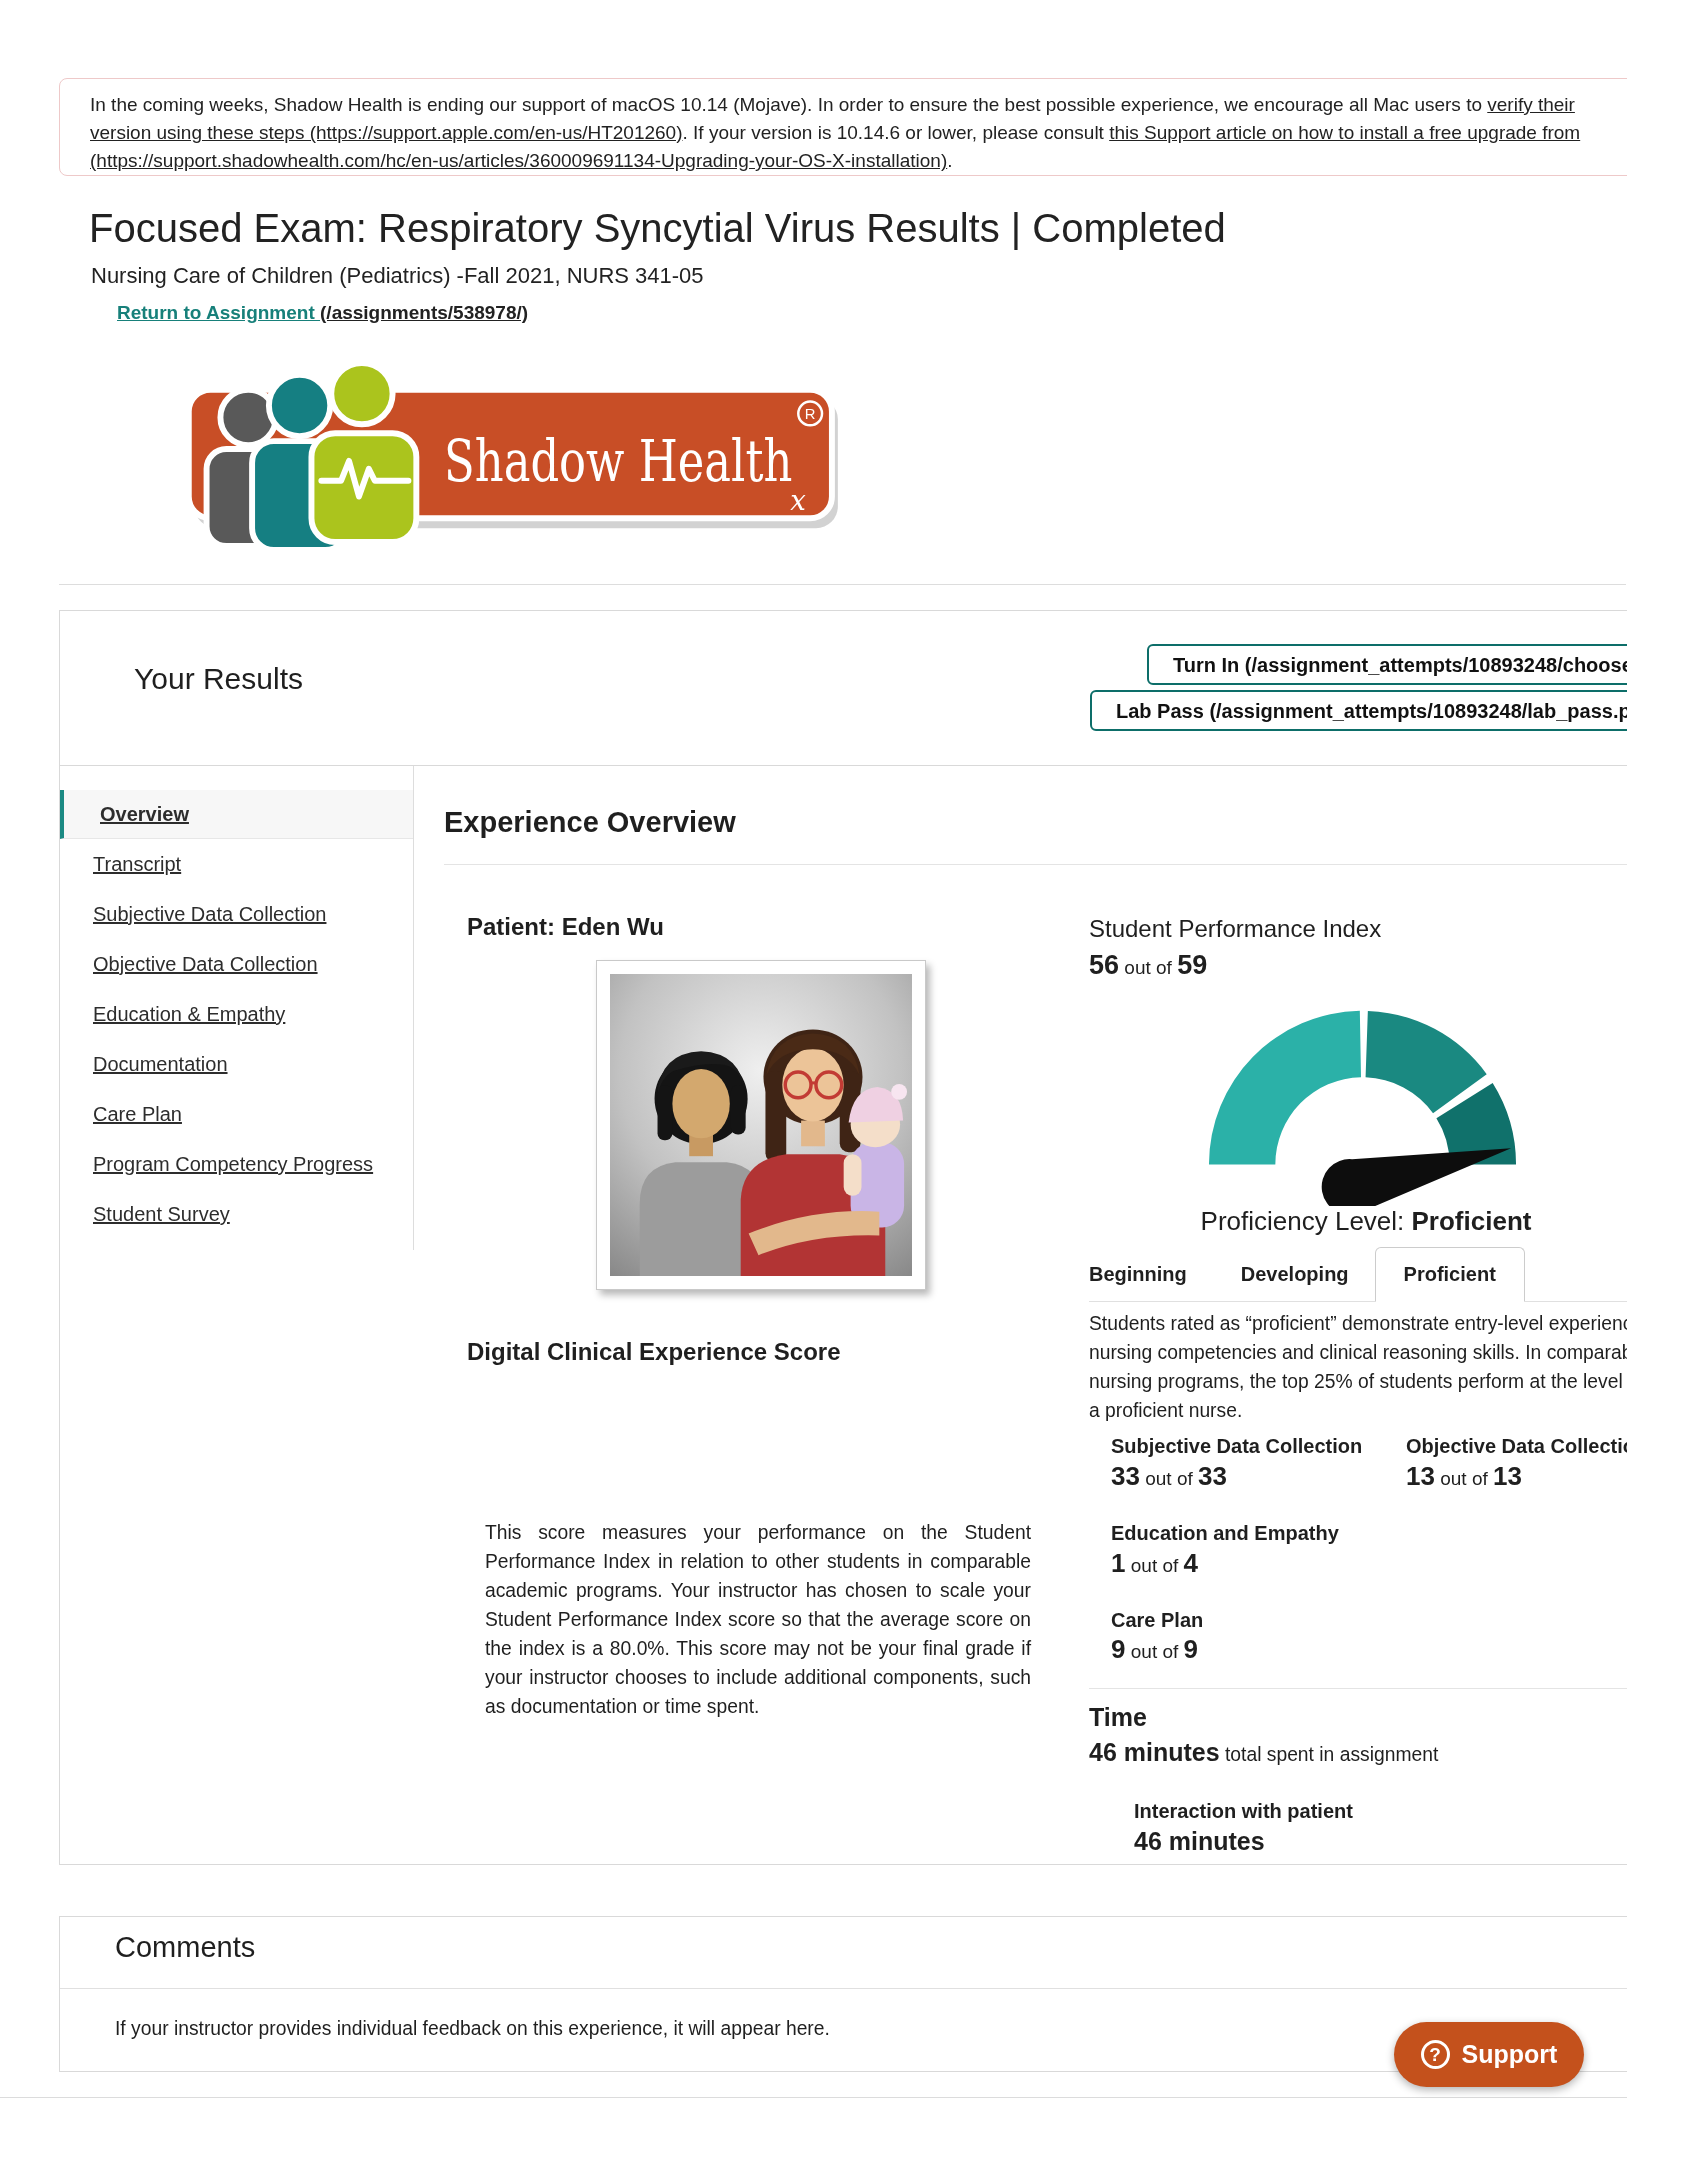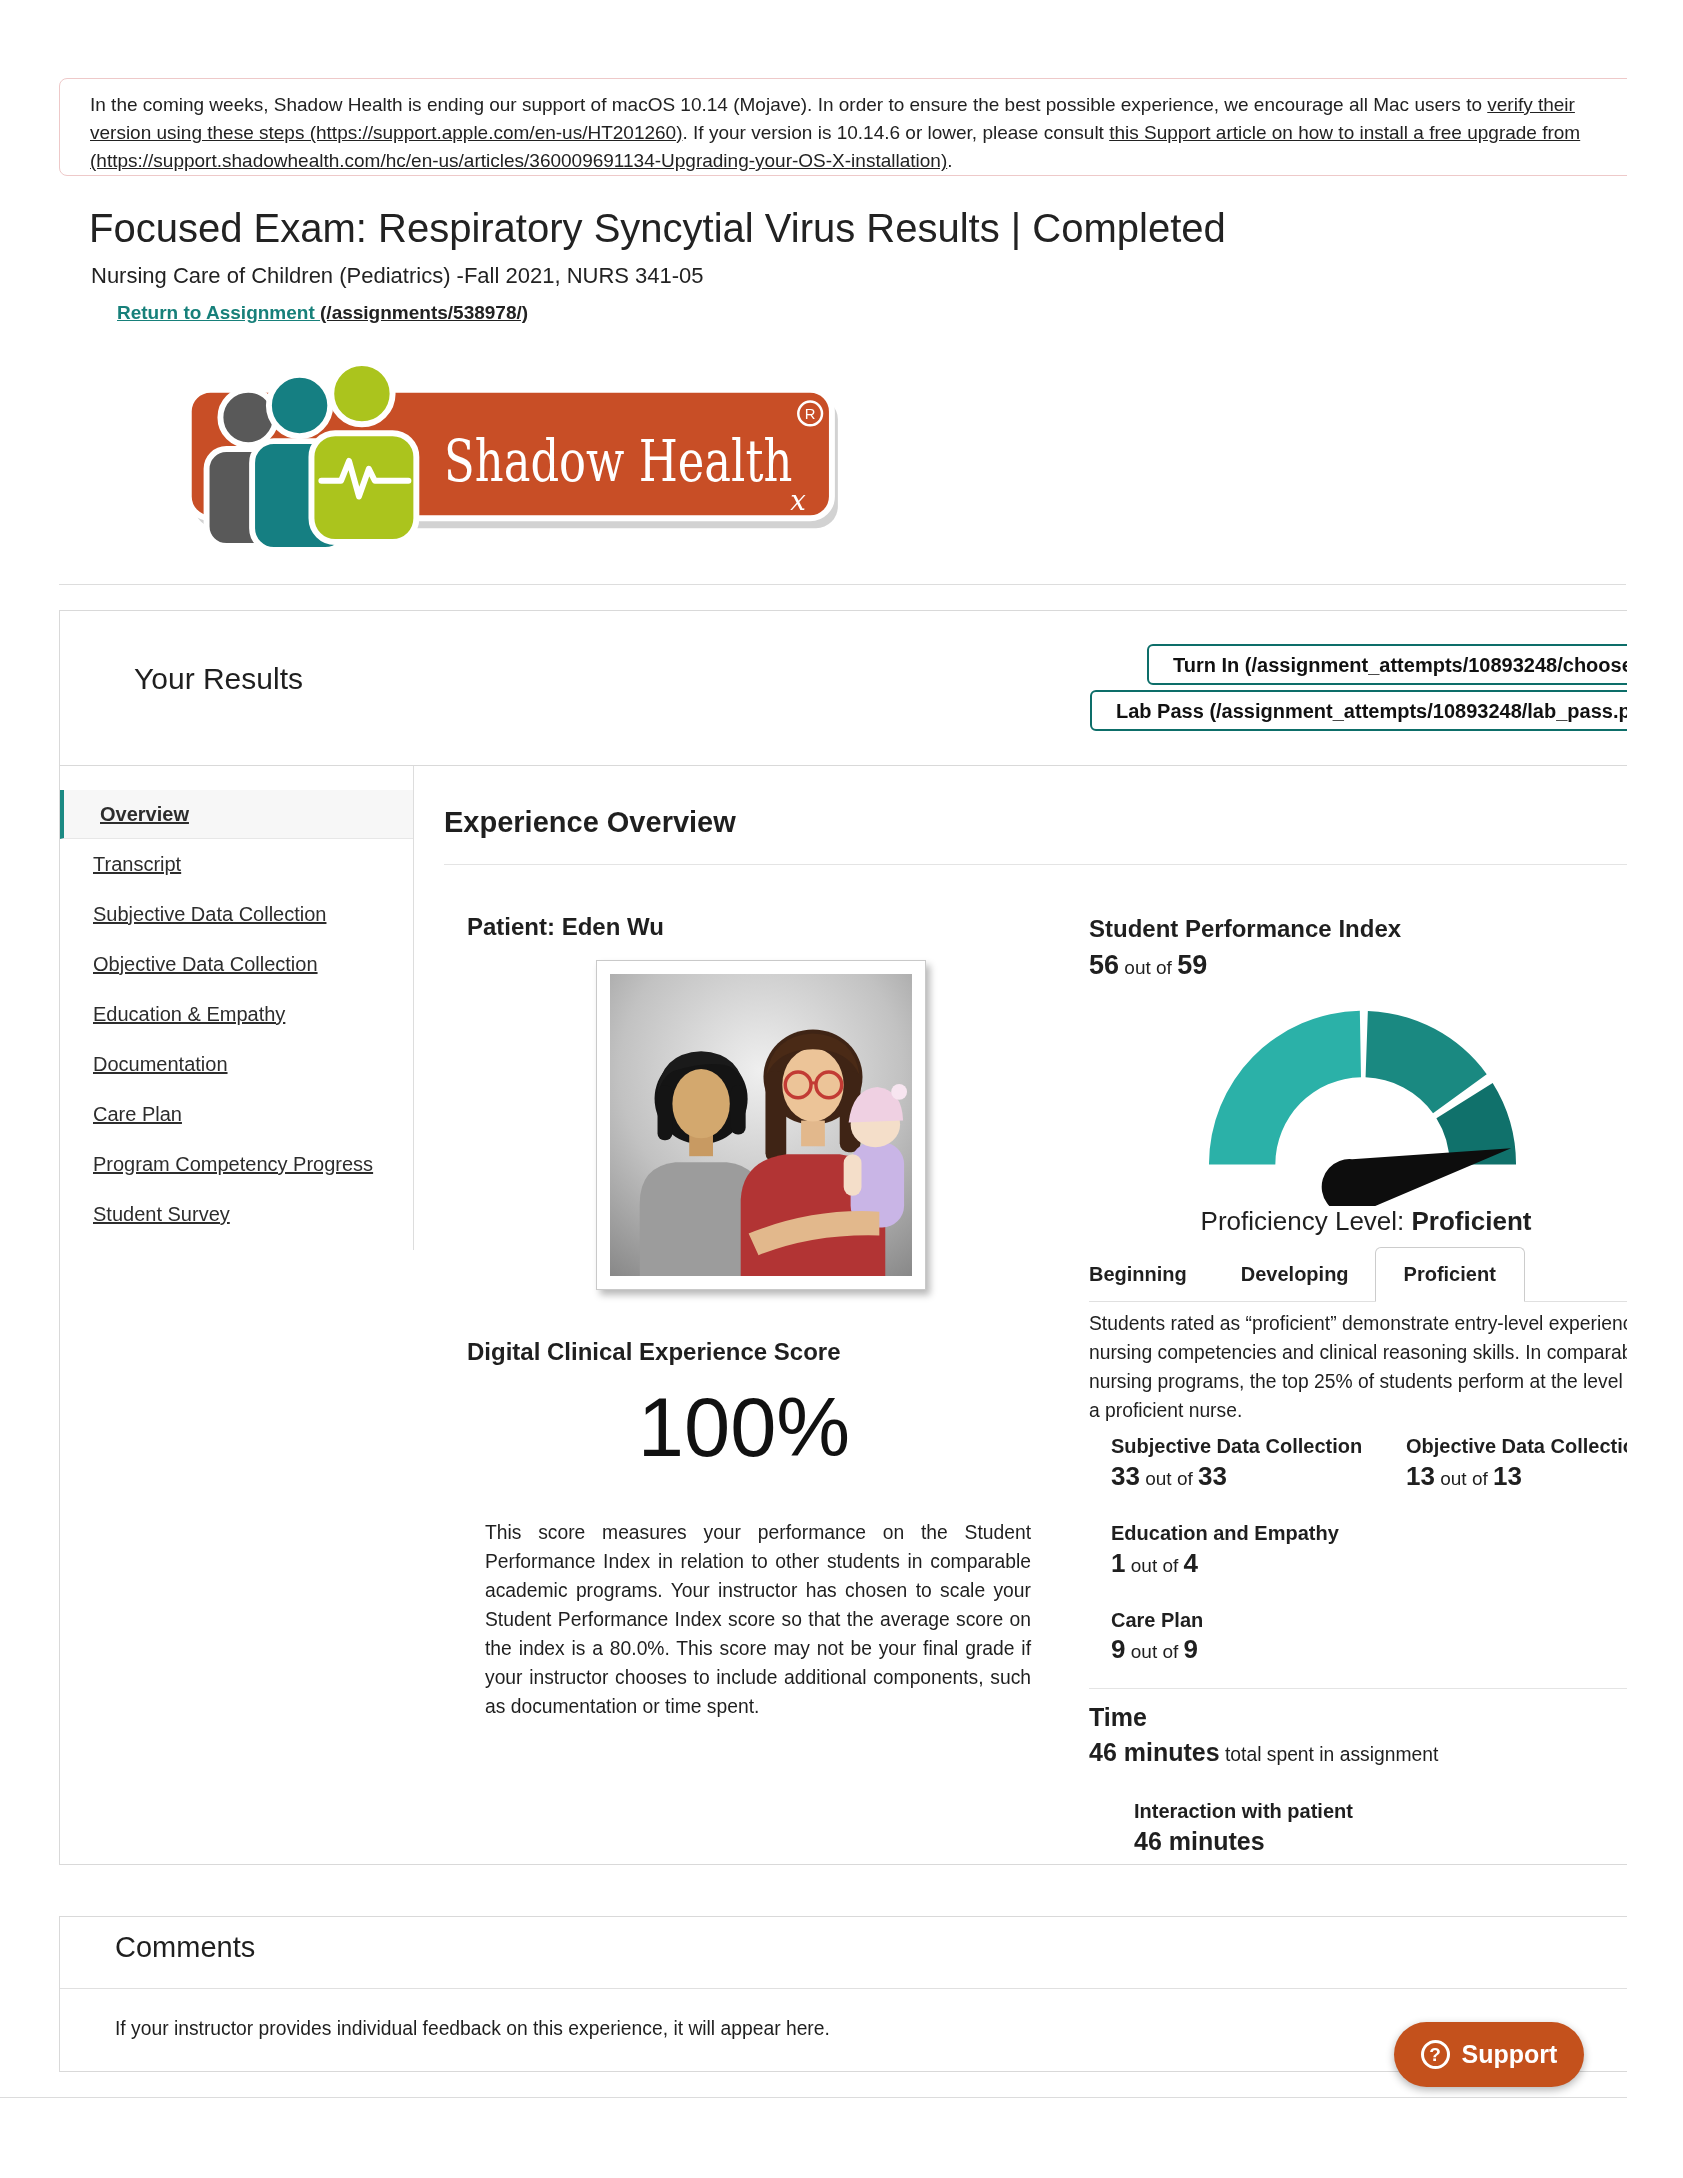--- a/index.html
+++ b/index.html
@@ -44,21 +44,21 @@
   .main{position:absolute;left:354px;top:155px;width:1329px;height:1099px;}
   .eo-heading{position:absolute;left:30px;top:40px;font-size:29px;font-weight:700;}
   .eo-rule{position:absolute;left:30px;top:98px;width:1279px;height:1px;background:#e4e4e4;}
   .patient-label{position:absolute;left:53px;top:147px;font-size:24px;font-weight:700;}
   .photo{position:absolute;left:182px;top:194px;width:302px;height:302px;background:#fff;
     border:1px solid #c9c9c9;padding:13px;box-shadow:4px 5px 7px rgba(0,0,0,.28);}
   .dce-heading{position:absolute;left:53px;top:572px;font-size:24px;font-weight:700;}
   .dce-score{position:absolute;left:53px;top:614px;width:554px;text-align:center;font-size:83px;font-weight:400;color:#111;}
   .dce-para{position:absolute;left:71px;top:752px;width:546px;font-size:19.3px;line-height:29px;text-align:justify;}
 
-  .spi-title{position:absolute;left:675px;top:149px;font-size:24px;font-weight:700;white-space:nowrap;}
+  .spi-title{position:absolute;left:675px;top:149px;font-size:24px;font-weight:400;white-space:nowrap;}
   .spi-score{position:absolute;left:675px;top:184px;font-size:19px;text-align:center;}
   .big{font-size:27px;font-weight:700;}
   .gauge{position:absolute;left:780px;top:230px;}
   .prof-line{position:absolute;left:675px;top:440px;width:554px;text-align:center;font-size:26px;white-space:nowrap;}
   .prof-line .bold{font-weight:700;}
   .tabs{position:absolute;left:675px;top:481px;width:614px;display:flex;align-items:flex-end;
     border-bottom:1px solid #e0e0e0;}
   .tab{font-size:20px;font-weight:700;padding:15px 0;margin-right:54px;cursor:pointer;white-space:nowrap;}
   .tab.active{border:1px solid #ccc;border-bottom:1px solid #fff;border-radius:6px 6px 0 0;
     margin-bottom:-1px;margin-left:-28px;margin-right:0;background:#fff;padding:15px 28px;}
@@ -202,21 +202,20 @@
             <path d="M241 150 Q245 116 270 114 Q295 117 296 148 Z" fill="#efd0e2"></path>
             <circle cx="292" cy="119" r="8" fill="#f7e5f0"></circle>
             <rect x="236" y="182" width="18" height="42" rx="9" fill="#f4dec9"></rect>
           </g>
 
           <path d="M140 262 Q205 236 272 240 L272 264 Q205 262 150 284 Z" fill="#e2b88c"></path>
         </svg>
       </div>
 
       <div class="dce-heading">Digital Clinical Experience Score</div>
-      <div class="dce-score">100%</div>
       <div class="dce-para">This score measures your performance on the Student Performance Index in relation to other students in comparable academic programs. Your instructor has chosen to scale your Student Performance Index score so that the average score on the index is a 80.0%. This score may not be your final grade if your instructor chooses to include additional components, such as documentation or time spent.</div>
 
       <div class="spi-title">Student Performance Index</div>
       <div class="spi-score">
         <span class="big">56</span>
         <span>out of</span>
         <span class="big">59</span>
       </div>
 
       <div class="gauge">

